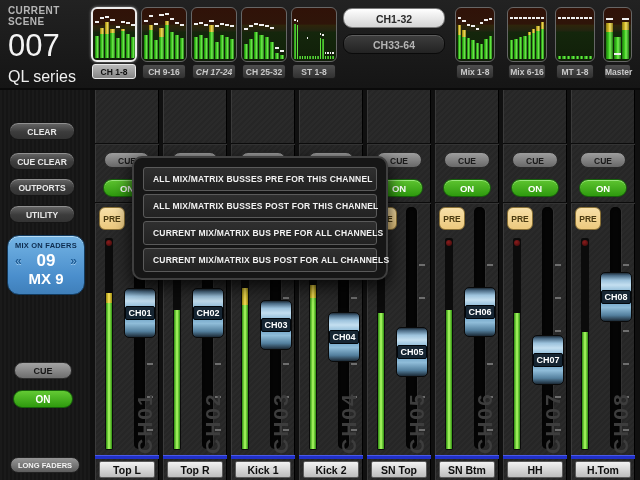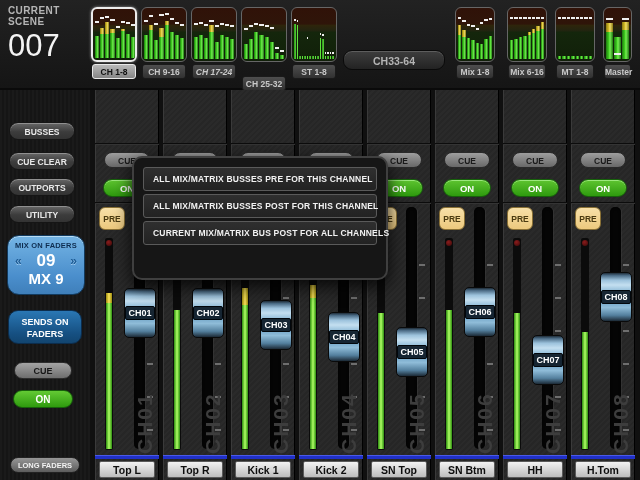--- a/index.html
+++ b/index.html
@@ -23,21 +23,21 @@
           background:linear-gradient(180deg,#4e4e4e,#313131);color:#c9c9c9;
           border:1px solid #1a1a1a;box-sizing:border-box;white-space:nowrap;}
   .mlabel.sel{background:linear-gradient(180deg,#b8b8b8,#868686);color:#101010;border-color:#e8e8e8;}
   .mbar{position:absolute;bottom:2px;}
   .mbar .g{position:absolute;bottom:0;width:100%;background:linear-gradient(90deg,#1e7a10,#43d822 45%,#7df05a 55%,#1e7a10);}
   .mbar .y{position:absolute;width:100%;background:linear-gradient(90deg,#8a7a12,#e0c62c 45%,#f4e070 55%,#8a7a12);}
   .mbar .p{position:absolute;width:100%;height:2px;background:#efefef;}
   .bankbtn{position:absolute;left:343px;width:102px;height:20px;border-radius:9px;
            font-size:10.5px;font-weight:bold;text-align:center;line-height:20px;box-sizing:border-box;}
   #bank1{top:8px;background:linear-gradient(180deg,#ffffff,#d4d4d4);color:#2a2a2a;border:1px solid #7a7a7a;}
-  #bank2{top:50px;background:linear-gradient(180deg,#3e3e3e,#232323);color:#b4b4b4;border:1px solid #0a0a0a;
+  #bank2{top:34px;background:linear-gradient(180deg,#3e3e3e,#232323);color:#b4b4b4;border:1px solid #0a0a0a;
          box-shadow:inset 0 1px 0 #5d5d5d;}
   
   #sidebar{position:absolute;left:0;top:90px;width:90px;height:390px;
            background:repeating-linear-gradient(90deg,#1a1a1a 0 2px,#151515 2px 4px);}
   .navbtn{position:absolute;left:9px;width:66px;height:18px;border-radius:9px;
           background:linear-gradient(180deg,#686868,#3c3c3c 55%,#333);border:1px solid #151515;
           box-shadow:inset 0 1px 0 #909090;color:#e8e8e8;font-size:8.5px;font-weight:bold;
           text-align:center;line-height:18px;box-sizing:border-box;}
   #mixpanel{position:absolute;left:7px;top:235px;width:76px;height:58px;border-radius:12px;
             background:linear-gradient(180deg,#74b4e4,#4a8ecc 70%,#3f7fba);
@@ -109,20 +109,21 @@
 </style>
 </head>
 <body>
 
 <div id="app">
 
   <div id="topbar">
     <div id="scene">
       <div class="cap">CURRENT SCENE</div>
       <div class="num">007</div>
+      <div class="model">QL series</div>
     </div>
     <div id="meterblocks">
         <div class="mblock sel" style="left: 91px; width: 46px;">
           <div class="mbar" style="left: 2px; width: 4.125px; height: 49px;">
             <div class="g" style="height: 22.05px;"></div>
             <div class="p" style="bottom: 35.28px;"></div>
           </div>
           <div class="mbar" style="left: 7.125px; width: 4.125px; height: 49px;">
             <div class="g" style="height: 24.5px;"></div>
             <div class="y" style="bottom: 24.5px; height: 5.88px;"></div>
@@ -258,21 +259,21 @@
           </div>
           <div class="mbar" style="left: 32.75px; width: 4.125px; height: 49px;">
             <div class="g" style="height: 5.88px;"></div>
             <div class="p" style="bottom: 9.8px;"></div>
           </div>
           <div class="mbar" style="left: 37.875px; width: 4.125px; height: 49px;">
             <div class="g" style="height: 3.92px;"></div>
             <div class="p" style="bottom: 7.35px;"></div>
           </div>
         </div>
-        <div class="mlabel" style="left: 242px; width: 44px; margin-top: 12px;">CH 25-32</div>
+        <div class="mlabel" style="left: 242px; width: 44px;">CH 25-32</div>
         <div class="mblock" style="left: 291px; width: 46px;">
           <div class="mbar" style="left: 2px; width: 1.5625px; height: 49px;">
             <div class="g" style="height: 35.28px;"></div>
             <div class="p" style="bottom: 38.22px;"></div>
           </div>
           <div class="mbar" style="left: 4.5625px; width: 1.5625px; height: 49px;">
             <div class="g" style="height: 34.3px;"></div>
             <div class="p" style="bottom: 37.24px;"></div>
           </div>
           <div class="mbar" style="left: 7.125px; width: 1.5625px; height: 49px;">
@@ -448,42 +449,39 @@
             <div class="p" style="bottom: 3.92px;"></div>
           </div>
           <div class="mbar" style="left: 18px; width: 7px; height: 49px;">
             <div class="g" style="height: 29.4px;"></div>
             <div class="y" style="bottom: 29.4px; height: 7.35px;"></div>
             <div class="p" style="bottom: 39.2px;"></div>
           </div>
         </div>
         <div class="mlabel" style="left: 604px; width: 27px;">Master</div>
       </div>
+    <div id="bank1" class="bankbtn">CH1-32</div>
     <div id="bank2" class="bankbtn">CH33-64</div>
   </div>
 
   <div id="sidebar">
-    <div class="navbtn" style="top:32px">BUSSES</div>
+    <div class="navbtn" style="top:32px">CLEAR</div>
     <div class="navbtn" style="top:62px">CUE CLEAR</div>
     <div class="navbtn" style="top:88px">OUTPORTS</div>
     <div class="navbtn" style="top:115px">UTILITY</div>
   </div>
   <div id="mixpanel">
     <div class="t">MIX ON FADERS</div>
     <div id="mixrow">
       <span class="arr">«</span>
       <span class="n">09</span>
       <span class="arr">»</span>
     </div>
     <div class="bus">MX 9</div>
   </div>
-  <div id="sendsbtn">
-    <div>SENDS ON</div>
-    <div>FADERS</div>
-  </div>
   <div id="cue-side">CUE</div>
   <div id="on-side">ON</div>
   <div id="longfaders">LONG FADERS</div>
 
   <div id="striparea">
       <div class="strip" style="left: 5px;">
         <div class="hline" style="top: 53px;"></div>
         <div class="hline" style="top: 112px;"></div>
         <div class="cuebtn">CUE</div>
         <div class="onbtn">ON</div>
@@ -675,15 +673,16 @@
           <div class="fcaplabel">CH08</div>
         </div>
         <div class="colorbar"></div>
         <div class="namelabel">H.Tom</div>
       </div>
     </div>
 
   <div id="popup">
       <div class="popitem">ALL MIX/MATRIX BUSSES PRE FOR THIS CHANNEL</div>
       <div class="popitem">ALL MIX/MATRIX BUSSES POST FOR THIS CHANNEL</div>
+      <div class="popitem">CURRENT MIX/MATRIX BUS PRE FOR ALL CHANNELS</div>
       <div class="popitem">CURRENT MIX/MATRIX BUS POST FOR ALL CHANNELS</div>
     </div>
 </div>
 
 </body></html>

